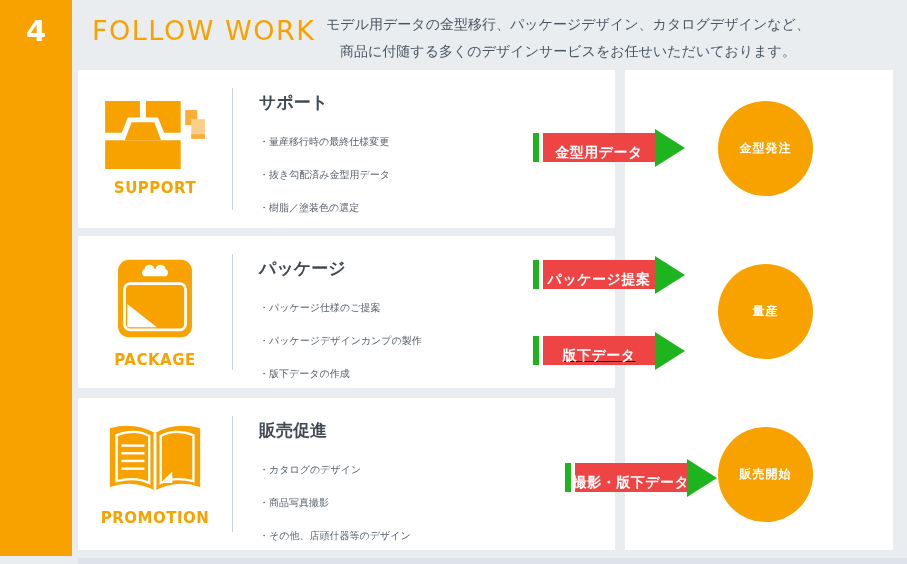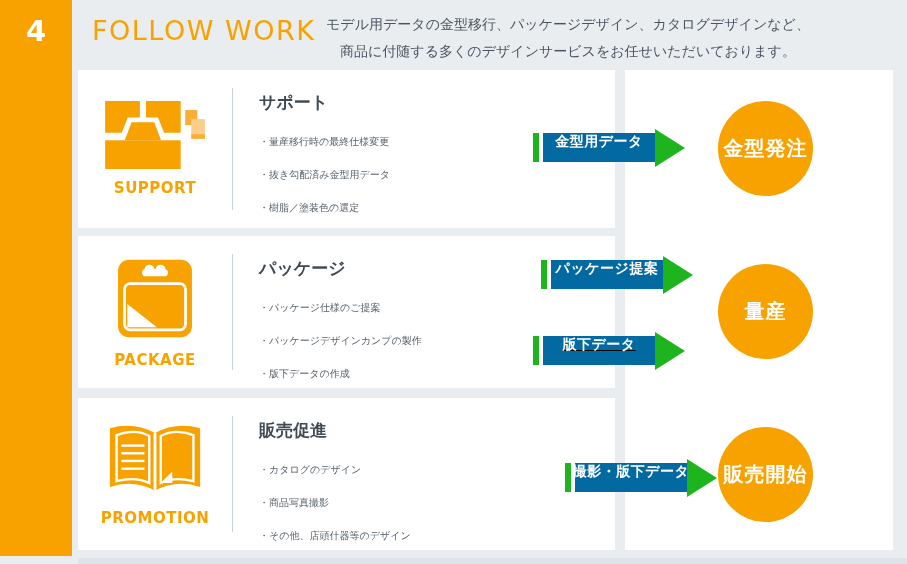--- a/index.html
+++ b/index.html
@@ -50,33 +50,33 @@
   .bullet { color:#555F69; font-size:10px; line-height:33px; white-space:nowrap; }
   
   .right-panel {
     position:absolute; left:625px; top:70px; width:268px; height:480px;
     background:#fff;
   }
   
   .circle {
     position:absolute; left:718px; width:95px; height:95px; border-radius:50%;
     background:#F8A200; display:flex; align-items:center; justify-content:center;
-    color:#fff; font-size:20px; font-weight:bold; letter-spacing:1px;
+    color:#fff; font-size:12px; font-weight:bold; letter-spacing:1px;
   }
   .c1 { top:101px; } .c2 { top:264px; } .c3 { top:427px; }
   
   .arrow {
     position:absolute; left:533px; height:39px;
     display:flex; align-items:center;
   }
-  .a1 { top:128px; } .a2 { top:255px;margin-left:8px; } .a3 { top:331px;text-decoration:underline; } .a4 { top:458px;padding-left:32px; }
+  .a1 { top:128px; } .a2 { top:255px; } .a3 { top:331px;text-decoration:underline; } .a4 { top:458px;padding-left:32px; }
   .arrow-bar { width:6px; height:29px; background:#1EB41E; margin-right:4px; }
   .arrow-body {
-    width:112px; height:29px; background:#0369a1;
-    display:flex; align-items:flex-start; justify-content:center;
+    width:112px; height:29px; background:#ef4444;
+    display:flex; align-items:flex-end; justify-content:center;
   }
   .arrow-label {
     color:#fff; font-size:14px; font-weight:bold; white-space:nowrap;
     letter-spacing:0.5px;
   }
   .arrow-head {
     width:0; height:0;
     border-left:30px solid #1EB41E;
     border-top:19.5px solid transparent;
     border-bottom:19.5px solid transparent;

